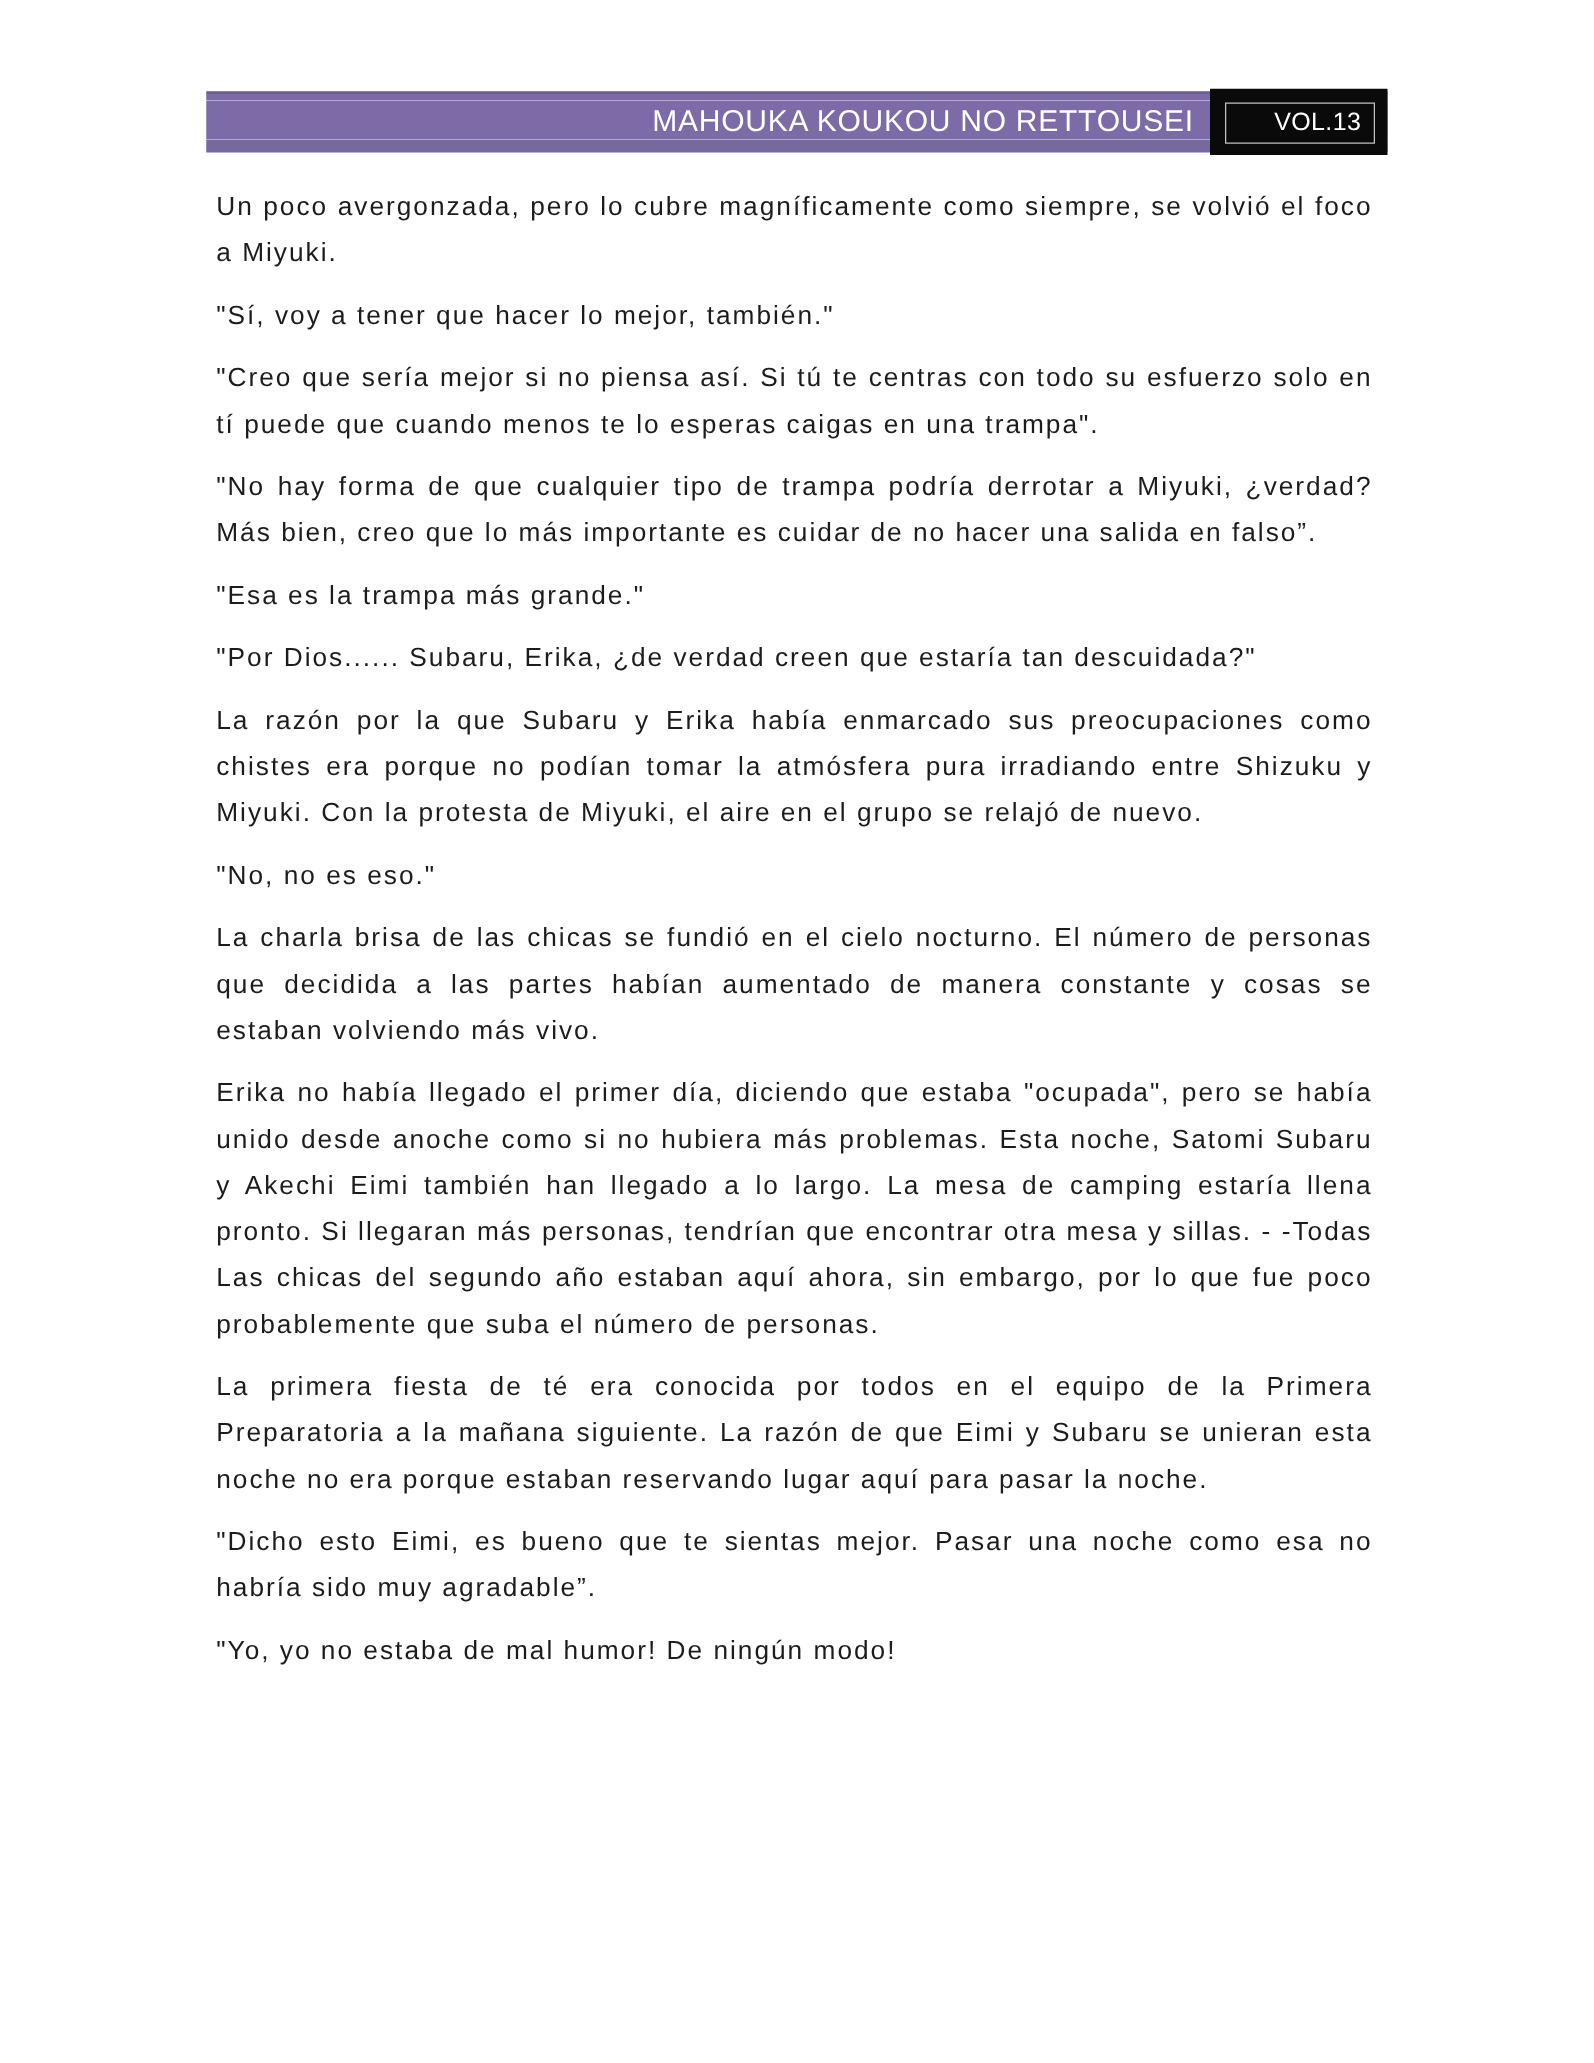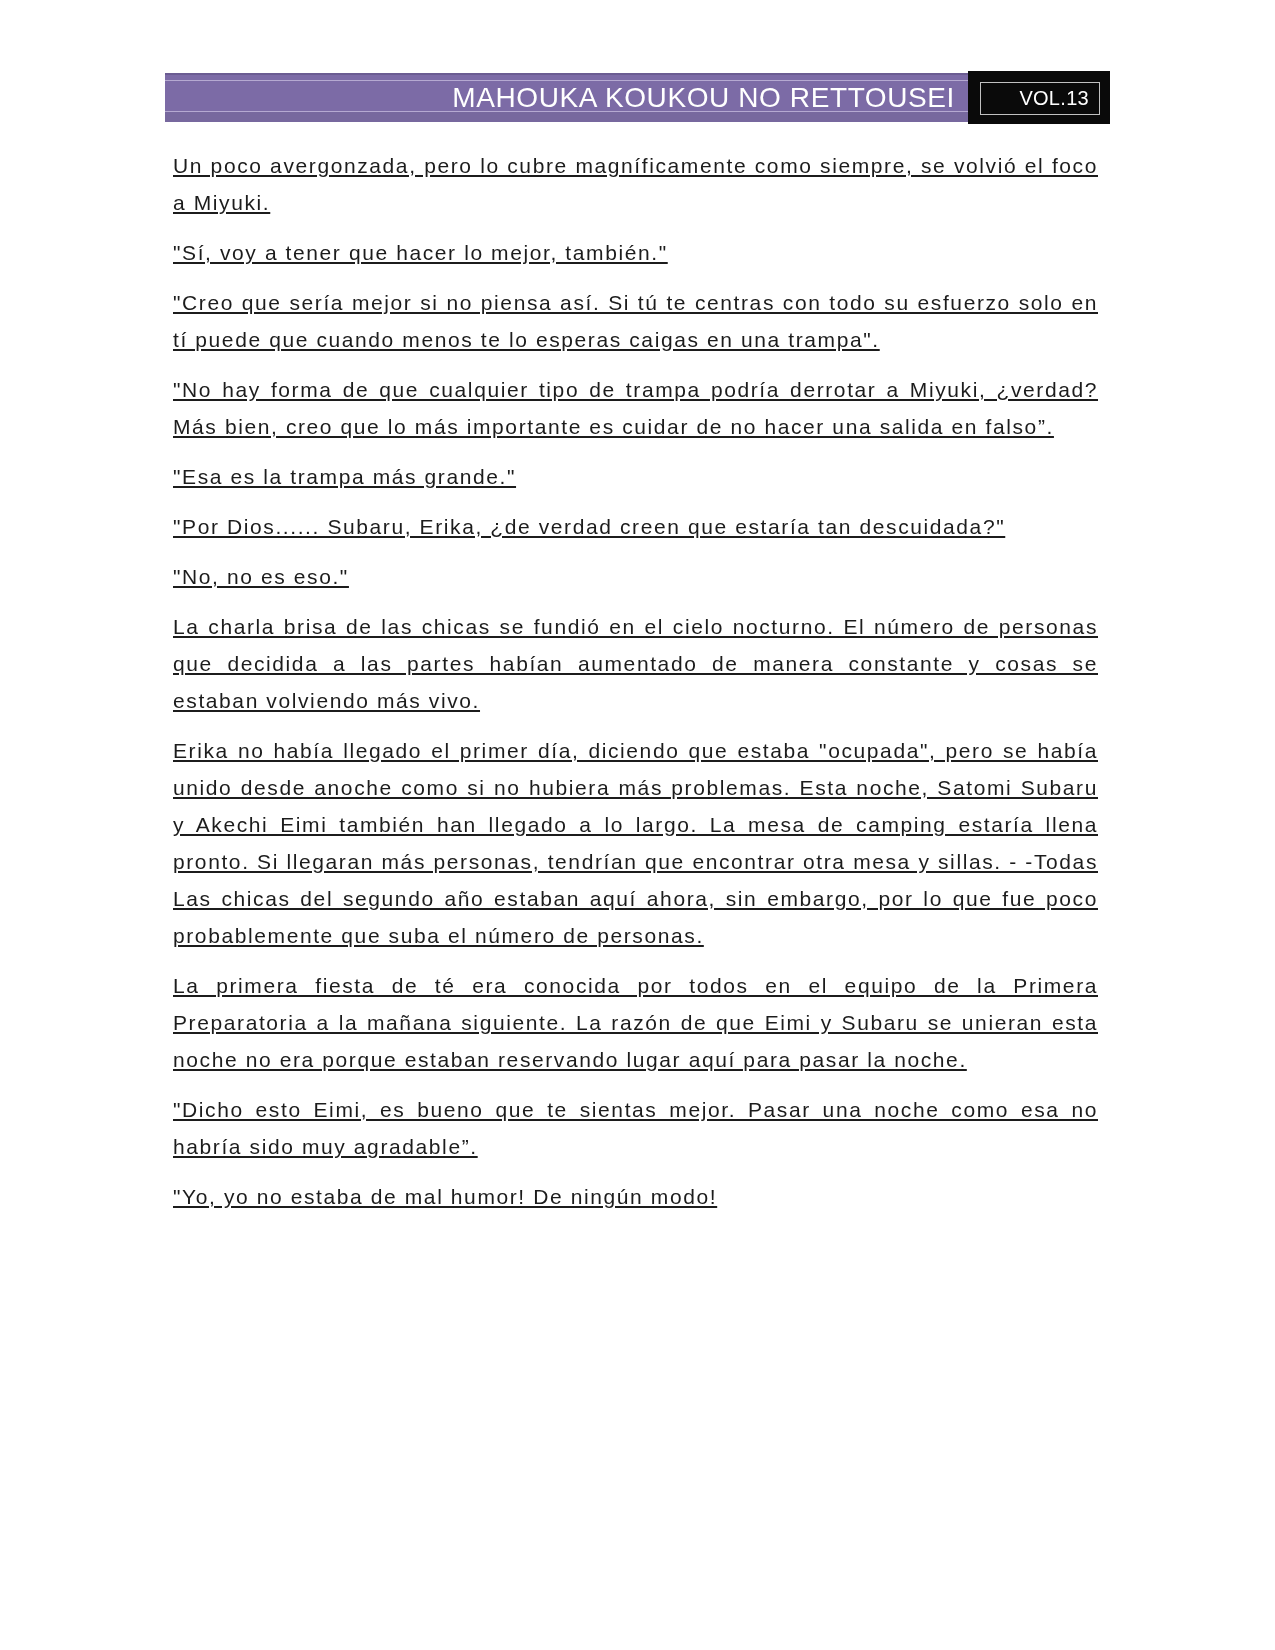--- a/index.html
+++ b/index.html
@@ -32,21 +32,21 @@
       var(--bar-bottom) 39px, var(--bar-bottom) 100%
     );
     display: flex;
     align-items: center;
     justify-content: flex-end;
     padding-right: 155px;
     box-sizing: border-box;
   }
   .header-title {
     color: var(--header-text);
-    font-size: 28px;
+    font-size: 24px;
     letter-spacing: 0.6px;
     white-space: nowrap;
   }
   .vol-box {
     position: absolute;
     right: 0;
     top: -2px;
     width: 142px;
     height: 53px;
     background: var(--vol-box);
@@ -74,21 +74,20 @@
     width: 925px;
     color: var(--body-text);
   }
   .content p {
     margin: 0 0 13px 0;
     font-size: 21px;
     line-height: 37px;
     letter-spacing: 1.6px;
     text-align: justify;
     text-justify: inter-word;
-    text-decoration: underline;
   }
   .content p:last-child {
     text-align: left;
   }
 </style>
 </head>
 <body>
 
 <div class="page">
 
@@ -99,20 +98,21 @@
     </div>
   </header>
 
   <main class="content">
       <p>Un poco avergonzada, pero lo cubre magníficamente como siempre, se volvió el foco a Miyuki.</p>
       <p>"Sí, voy a tener que hacer lo mejor, también."</p>
       <p>"Creo que sería mejor si no piensa así. Si tú te centras con todo su esfuerzo solo en tí puede que cuando menos te lo esperas caigas en una trampa".</p>
       <p>"No hay forma de que cualquier tipo de trampa podría derrotar a Miyuki, ¿verdad? Más bien, creo que lo más importante es cuidar de no hacer una salida en falso”.</p>
       <p>"Esa es la trampa más grande."</p>
       <p>"Por Dios...... Subaru, Erika, ¿de verdad creen que estaría tan descuidada?"</p>
+      <p>La razón por la que Subaru y Erika había enmarcado sus preocupaciones como chistes era porque no podían tomar la atmósfera pura irradiando entre Shizuku y Miyuki. Con la protesta de Miyuki, el aire en el grupo se relajó de nuevo.</p>
       <p>"No, no es eso."</p>
       <p>La charla brisa de las chicas se fundió en el cielo nocturno. El número de personas que decidida a las partes habían aumentado de manera constante y cosas se estaban volviendo más vivo.</p>
       <p>Erika no había llegado el primer día, diciendo que estaba "ocupada", pero se había unido desde anoche como si no hubiera más problemas. Esta noche, Satomi Subaru y Akechi Eimi también han llegado a lo largo. La mesa de camping estaría llena pronto. Si llegaran más personas, tendrían que encontrar otra mesa y sillas. - -Todas Las chicas del segundo año estaban aquí ahora, sin embargo, por lo que fue poco probablemente que suba el número de personas.</p>
       <p>La primera fiesta de té era conocida por todos en el equipo de la Primera Preparatoria a la mañana siguiente. La razón de que Eimi y Subaru se unieran esta noche no era porque estaban reservando lugar aquí para pasar la noche.</p>
       <p>"Dicho esto Eimi, es bueno que te sientas mejor. Pasar una noche como esa no habría sido muy agradable”.</p>
       <p>"Yo, yo no estaba de mal humor! De ningún modo!</p>
     </main>
 
 </div>
 

